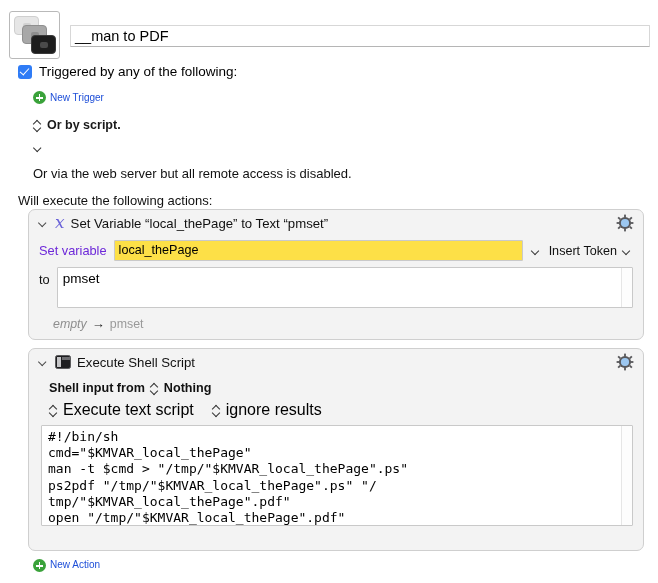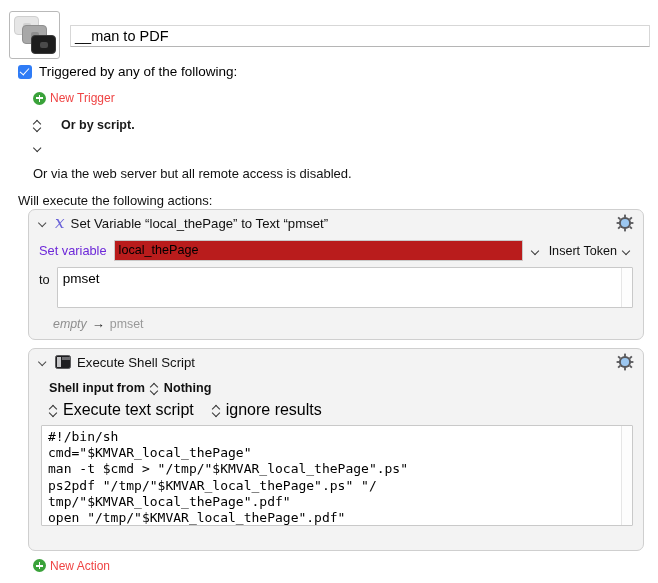--- a/index.html
+++ b/index.html
@@ -134,29 +134,29 @@
   }
   .plus-icon::before {
     left: 3px; top: 5.8px;
     width: 7px; height: 1.8px;
   }
   .plus-icon::after {
     left: 5.6px; top: 3.2px;
     width: 1.8px; height: 7px;
   }
   .muted-link {
-    font-size: 12px;
-    color: #ef4444;
+    font-size: 10px;
+    color: #1d4ed8;
   }
 
   .script-line {
     position: absolute;
     display: flex;
     align-items: center;
-    gap: 19px;
+    gap: 5px;
   }
   .script-line.l1 { left: 33px; top: 118px; }
   .script-line.l2 { left: 33px; top: 141px; }
   .bold-link {
     font-size: 12.5px;
     font-weight: bold;
     color: #1a1a1a;
   }
   .updown-icon {
     position: relative;
@@ -287,21 +287,21 @@
     margin-top: 4px;
   }
   .field-label {
     font-size: 12.8px;
     color: #6d28d9;
     flex: none;
   }
   .text-input {
     flex: 1;
     height: 21px;
-    background: #b91c1c;
+    background: #fde047;
     border: 1px solid #c9c9c9;
     border-radius: 1px;
     font-size: 12.6px;
     color: #000;
     line-height: 19px;
     padding: 0 4px;
     white-space: nowrap;
     overflow: hidden;
   }
   .small-chevron {

